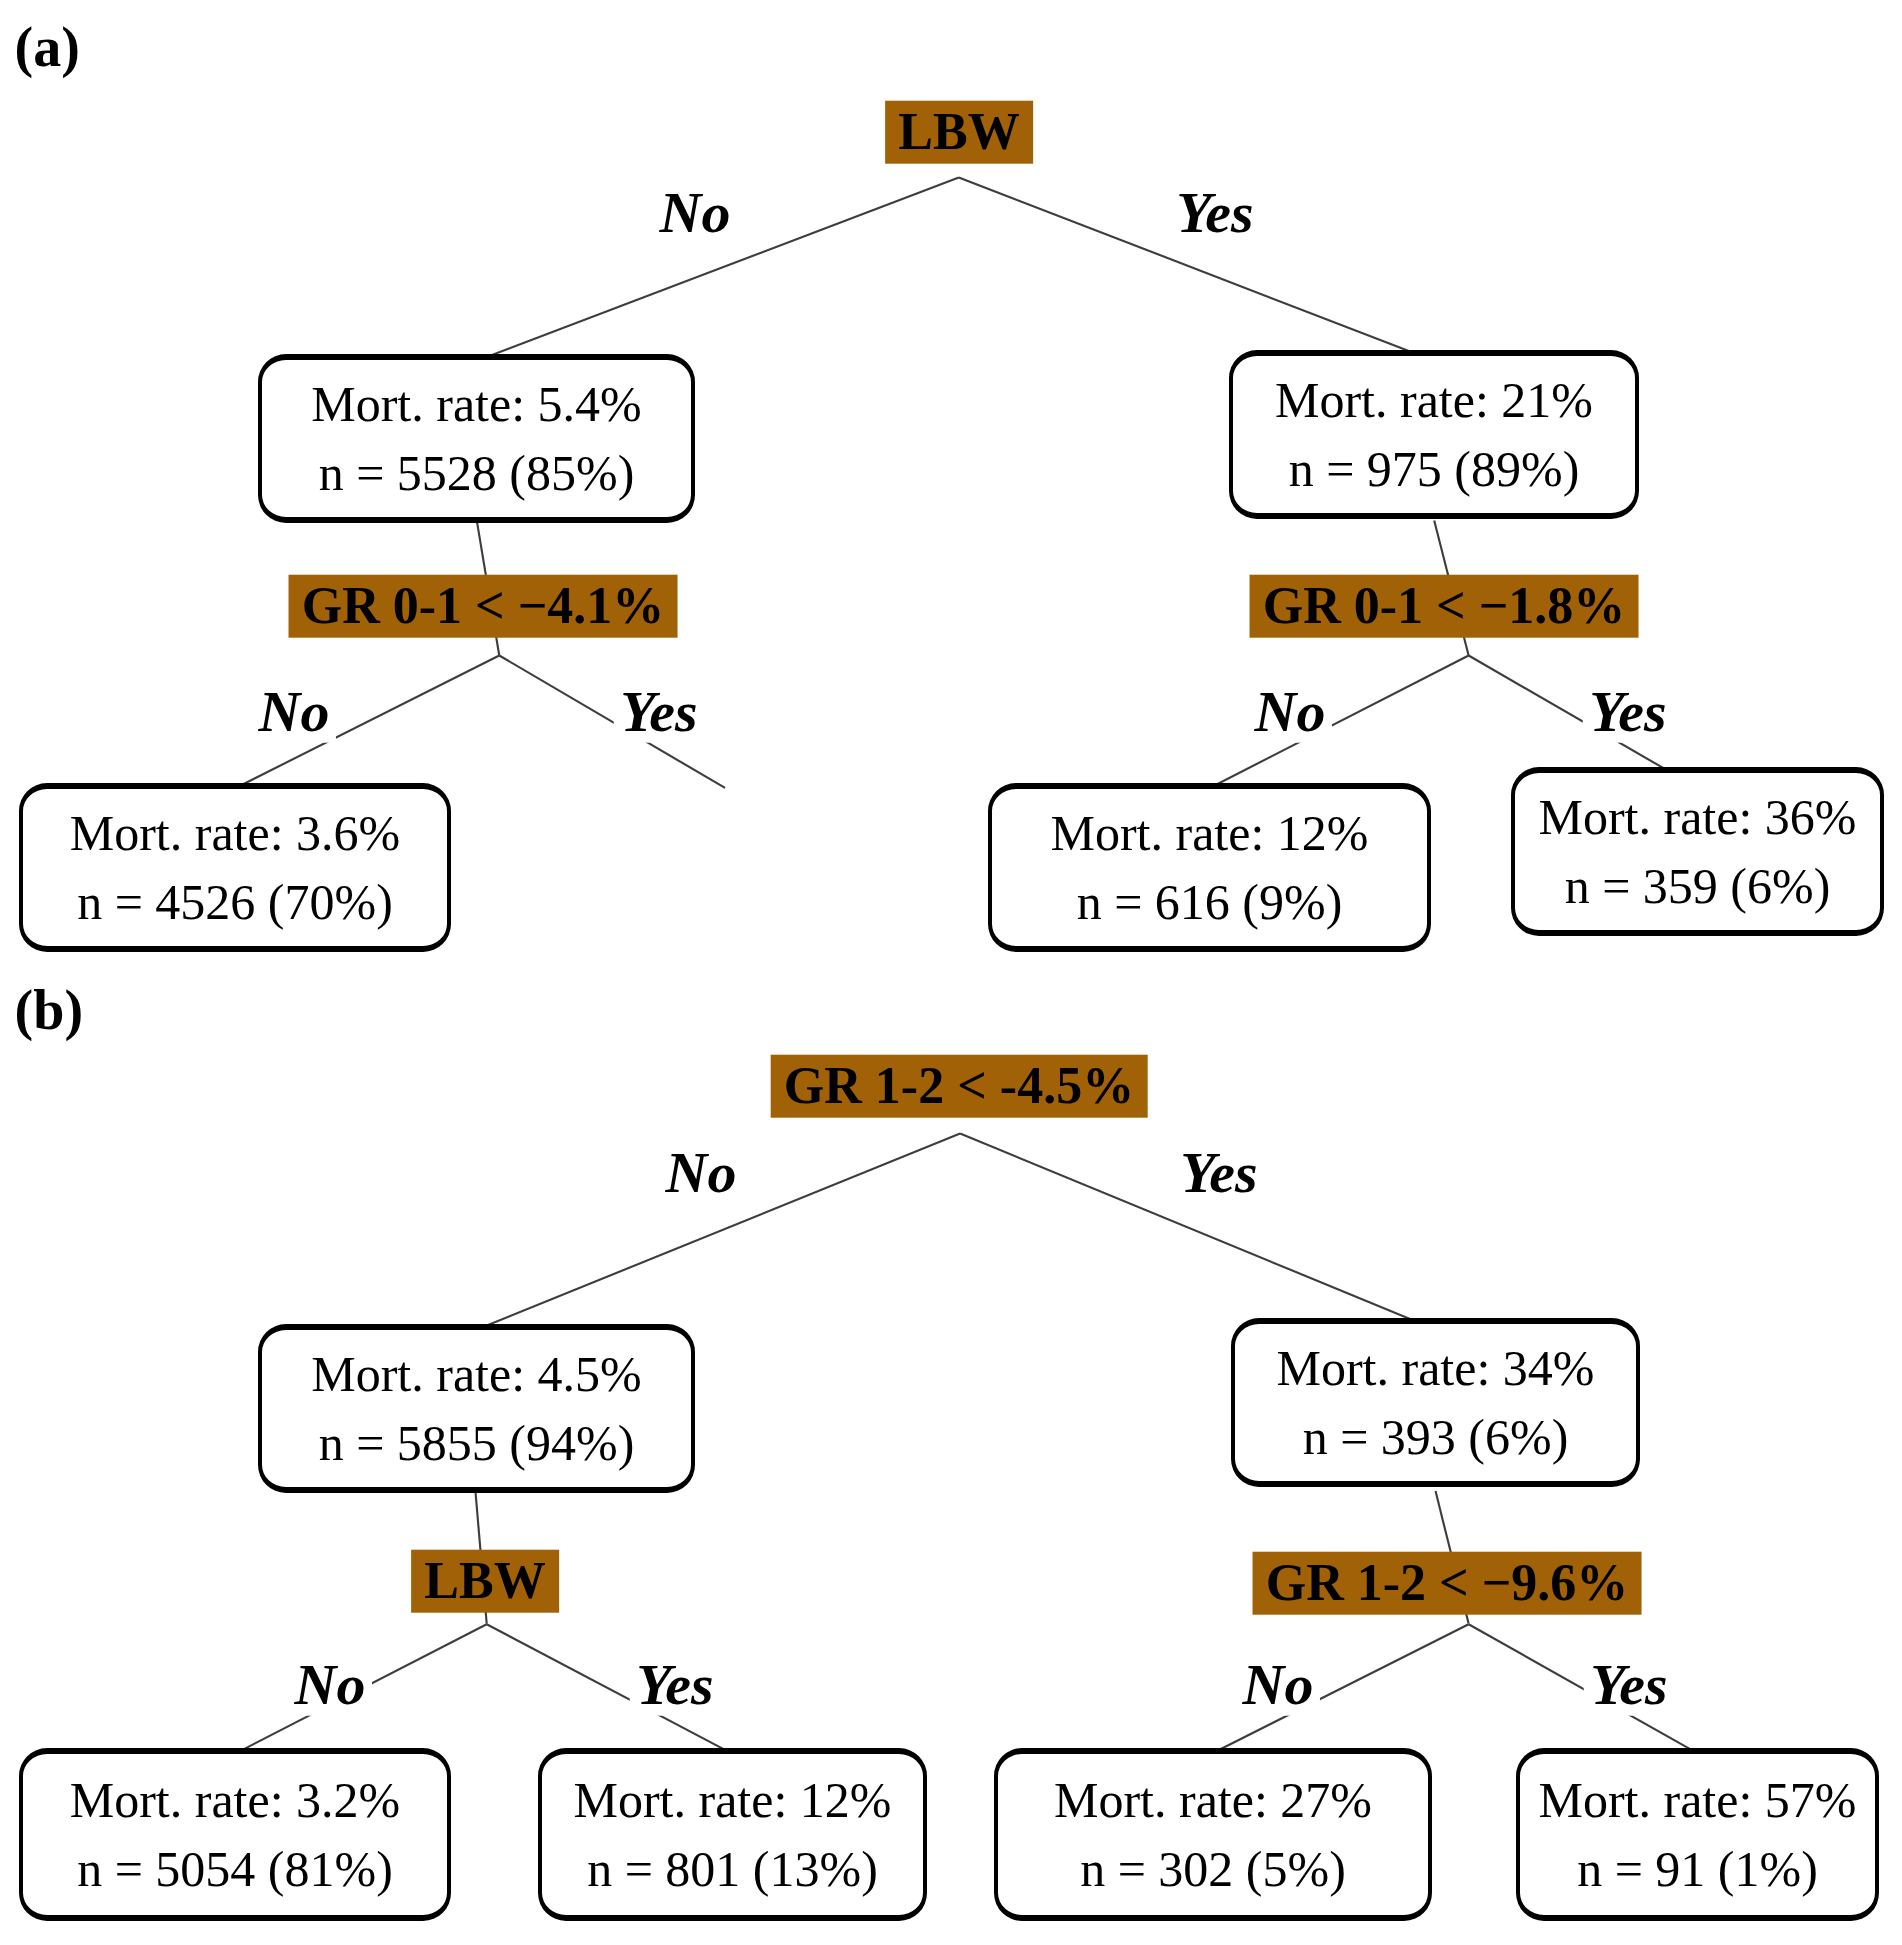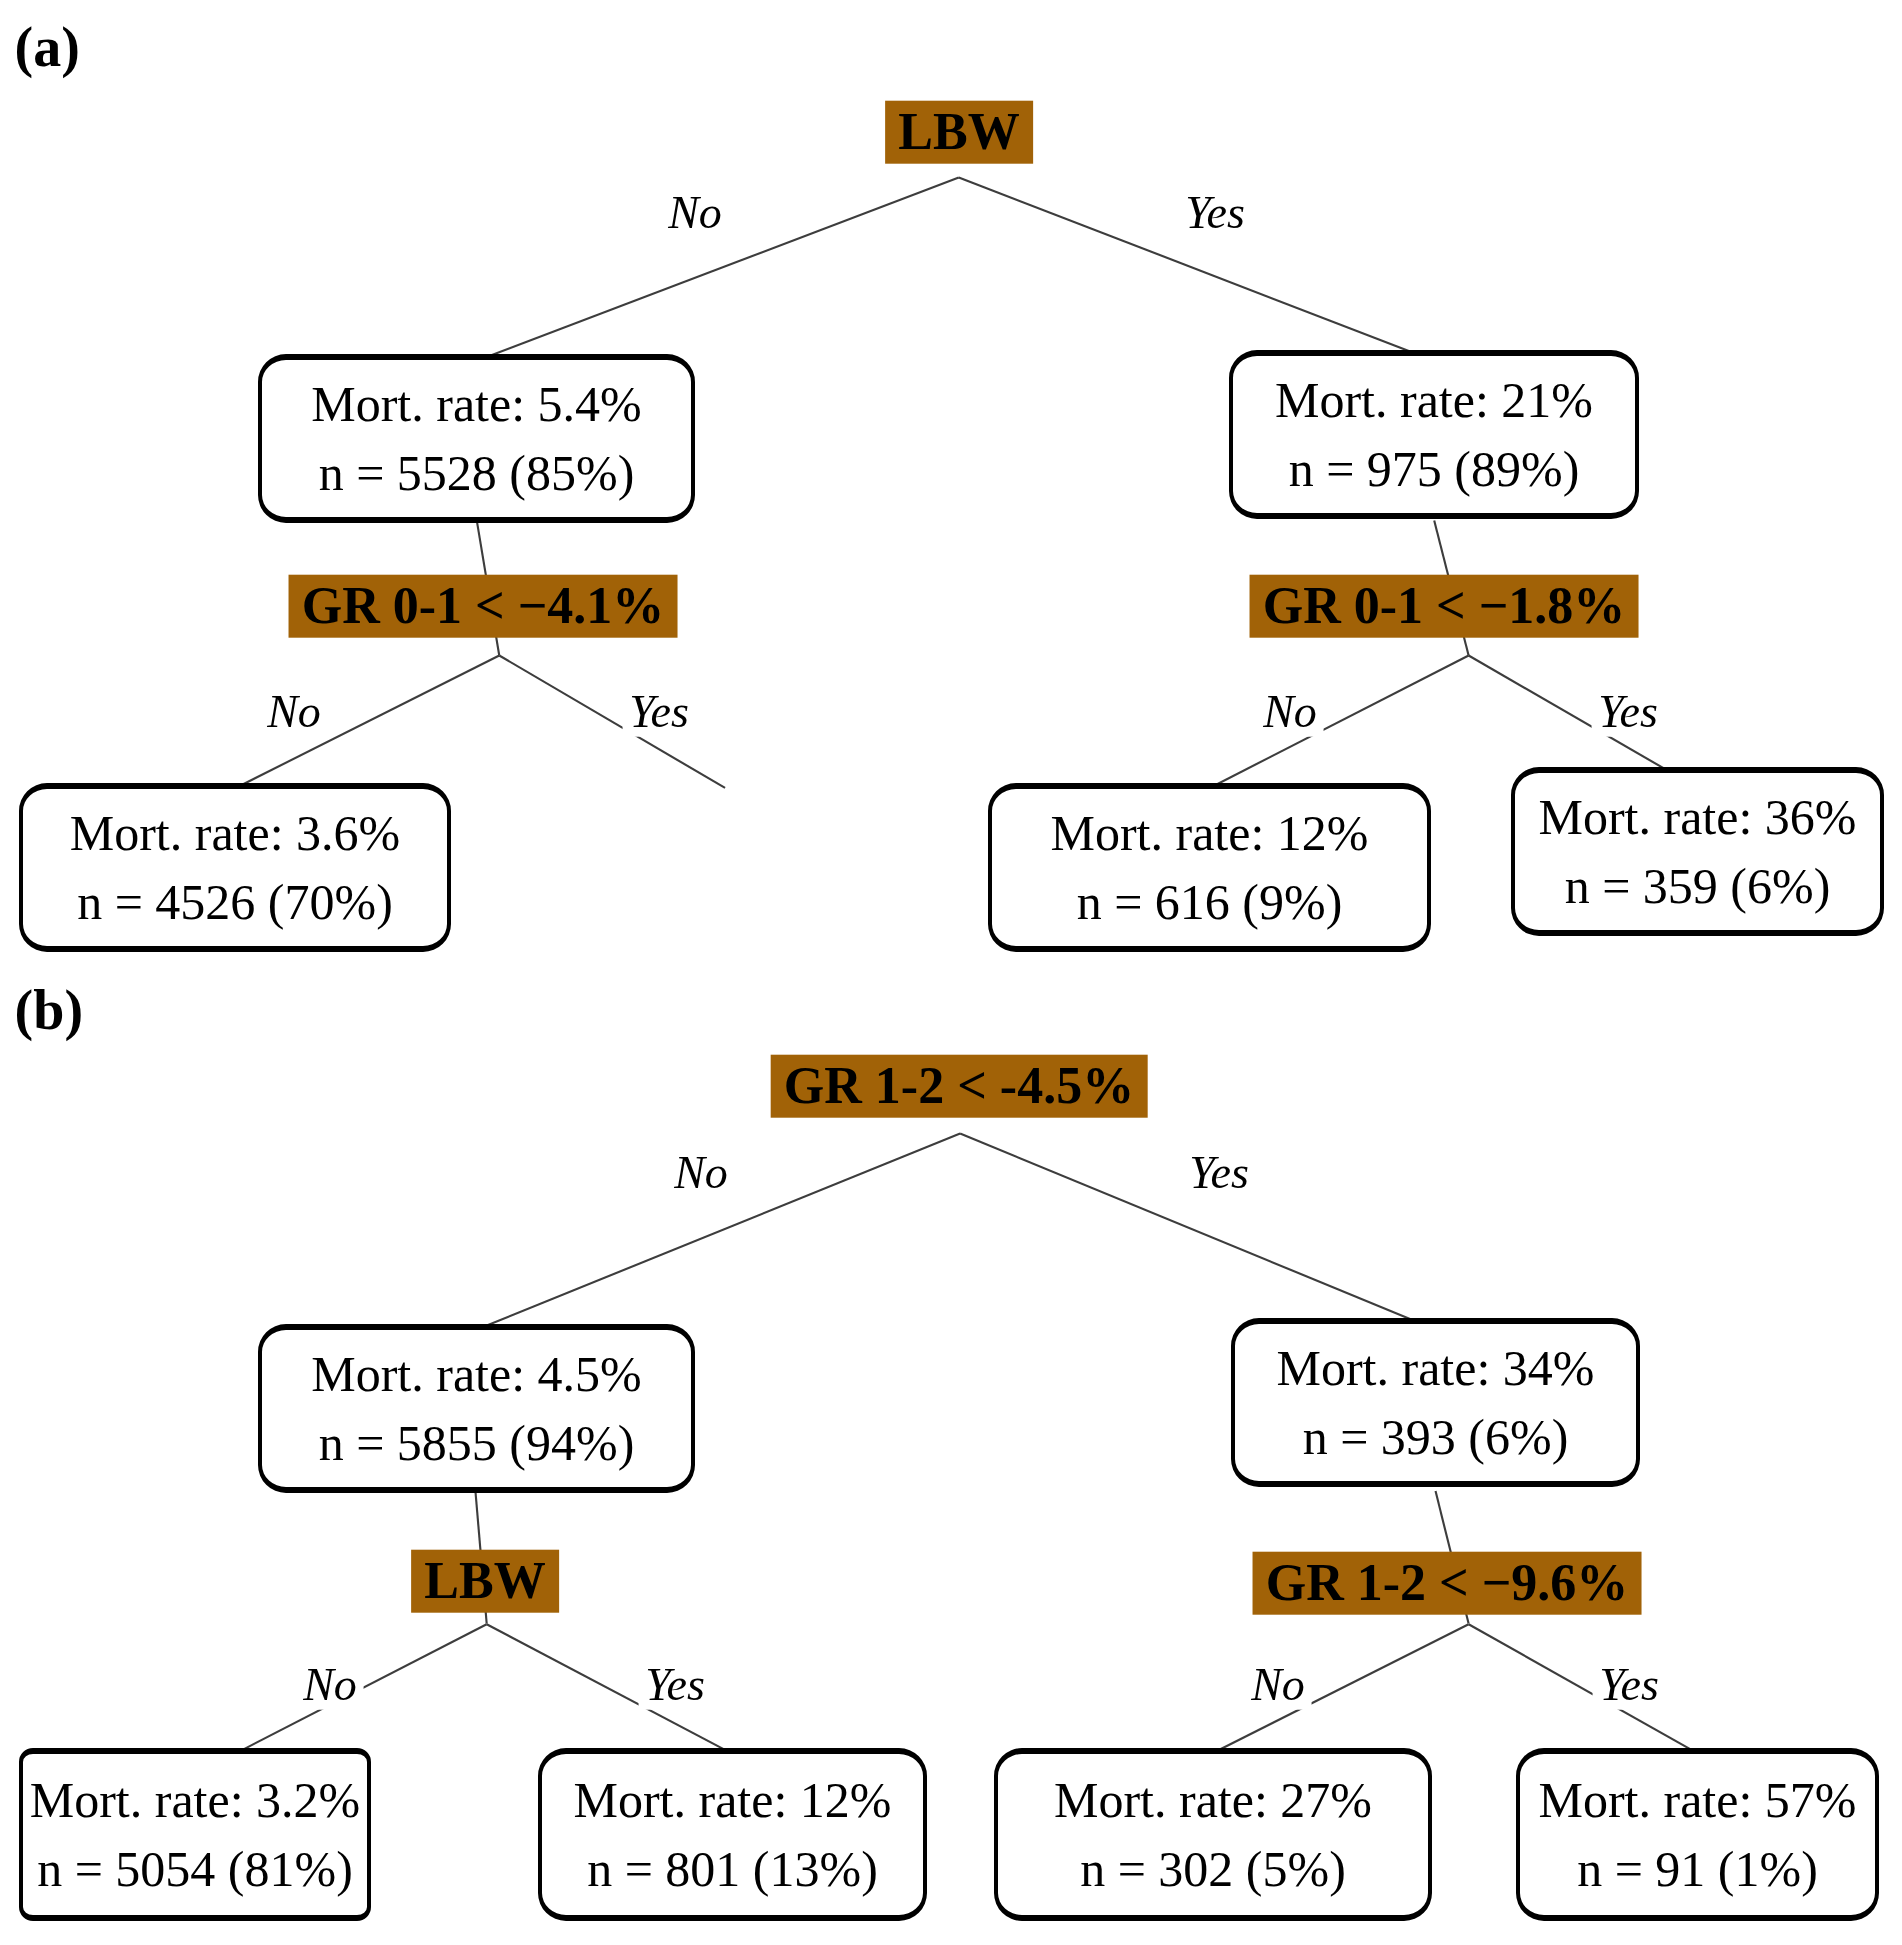--- a/index.html
+++ b/index.html
@@ -41,25 +41,26 @@
     font-weight: 700;
     line-height: 1;
     white-space: nowrap;
     background: #a16207;
     padding: 5.3px 13.2px;
   }
   .branch-label {
     position: absolute;
     transform: translate(-50%, -50%);
     font-style: italic;
-    font-size: 46px;
+    font-size: 58px;
     line-height: 1;
     white-space: nowrap;
     background: #ffffff;
     padding: 1.3px 6.6px;
+    font-weight: bold;
   }
   .node-box {
     position: absolute;
     box-sizing: border-box;
     background: #ffffff;
     border: solid #000;
     border-width: 6px 4px;
     border-radius: 28px;
     display: flex;
     flex-direction: column;
@@ -157,21 +158,21 @@
   </div>
 
   <div class="split-label" style="left:485px; top:1581px;">LBW</div>
   <div class="split-label" style="left:1447px; top:1583px;">GR 1-2 &lt; −9.6%</div>
 
   <div class="branch-label" style="left:330px; top:1685px;">No</div>
   <div class="branch-label" style="left:675px; top:1685px;">Yes</div>
   <div class="branch-label" style="left:1278px; top:1685px;">No</div>
   <div class="branch-label" style="left:1629px; top:1685px;">Yes</div>
 
-  <div class="node-box" style="left:19px; top:1748px; width:352px; height:173px;border-radius:14px;">
+  <div class="node-box" style="left:19px; top:1748px; width:432px; height:173px;">
     <div class="node-text">Mort. rate: 3.2%</div>
     <div class="node-text">n = 5054 (81%)</div>
   </div>
   <div class="node-box" style="left:538px; top:1748px; width:389px; height:173px;">
     <div class="node-text">Mort. rate: 12%</div>
     <div class="node-text">n = 801 (13%)</div>
   </div>
   <div class="node-box" style="left:994px; top:1748px; width:438px; height:173px;">
     <div class="node-text">Mort. rate: 27%</div>
     <div class="node-text">n = 302 (5%)</div>

